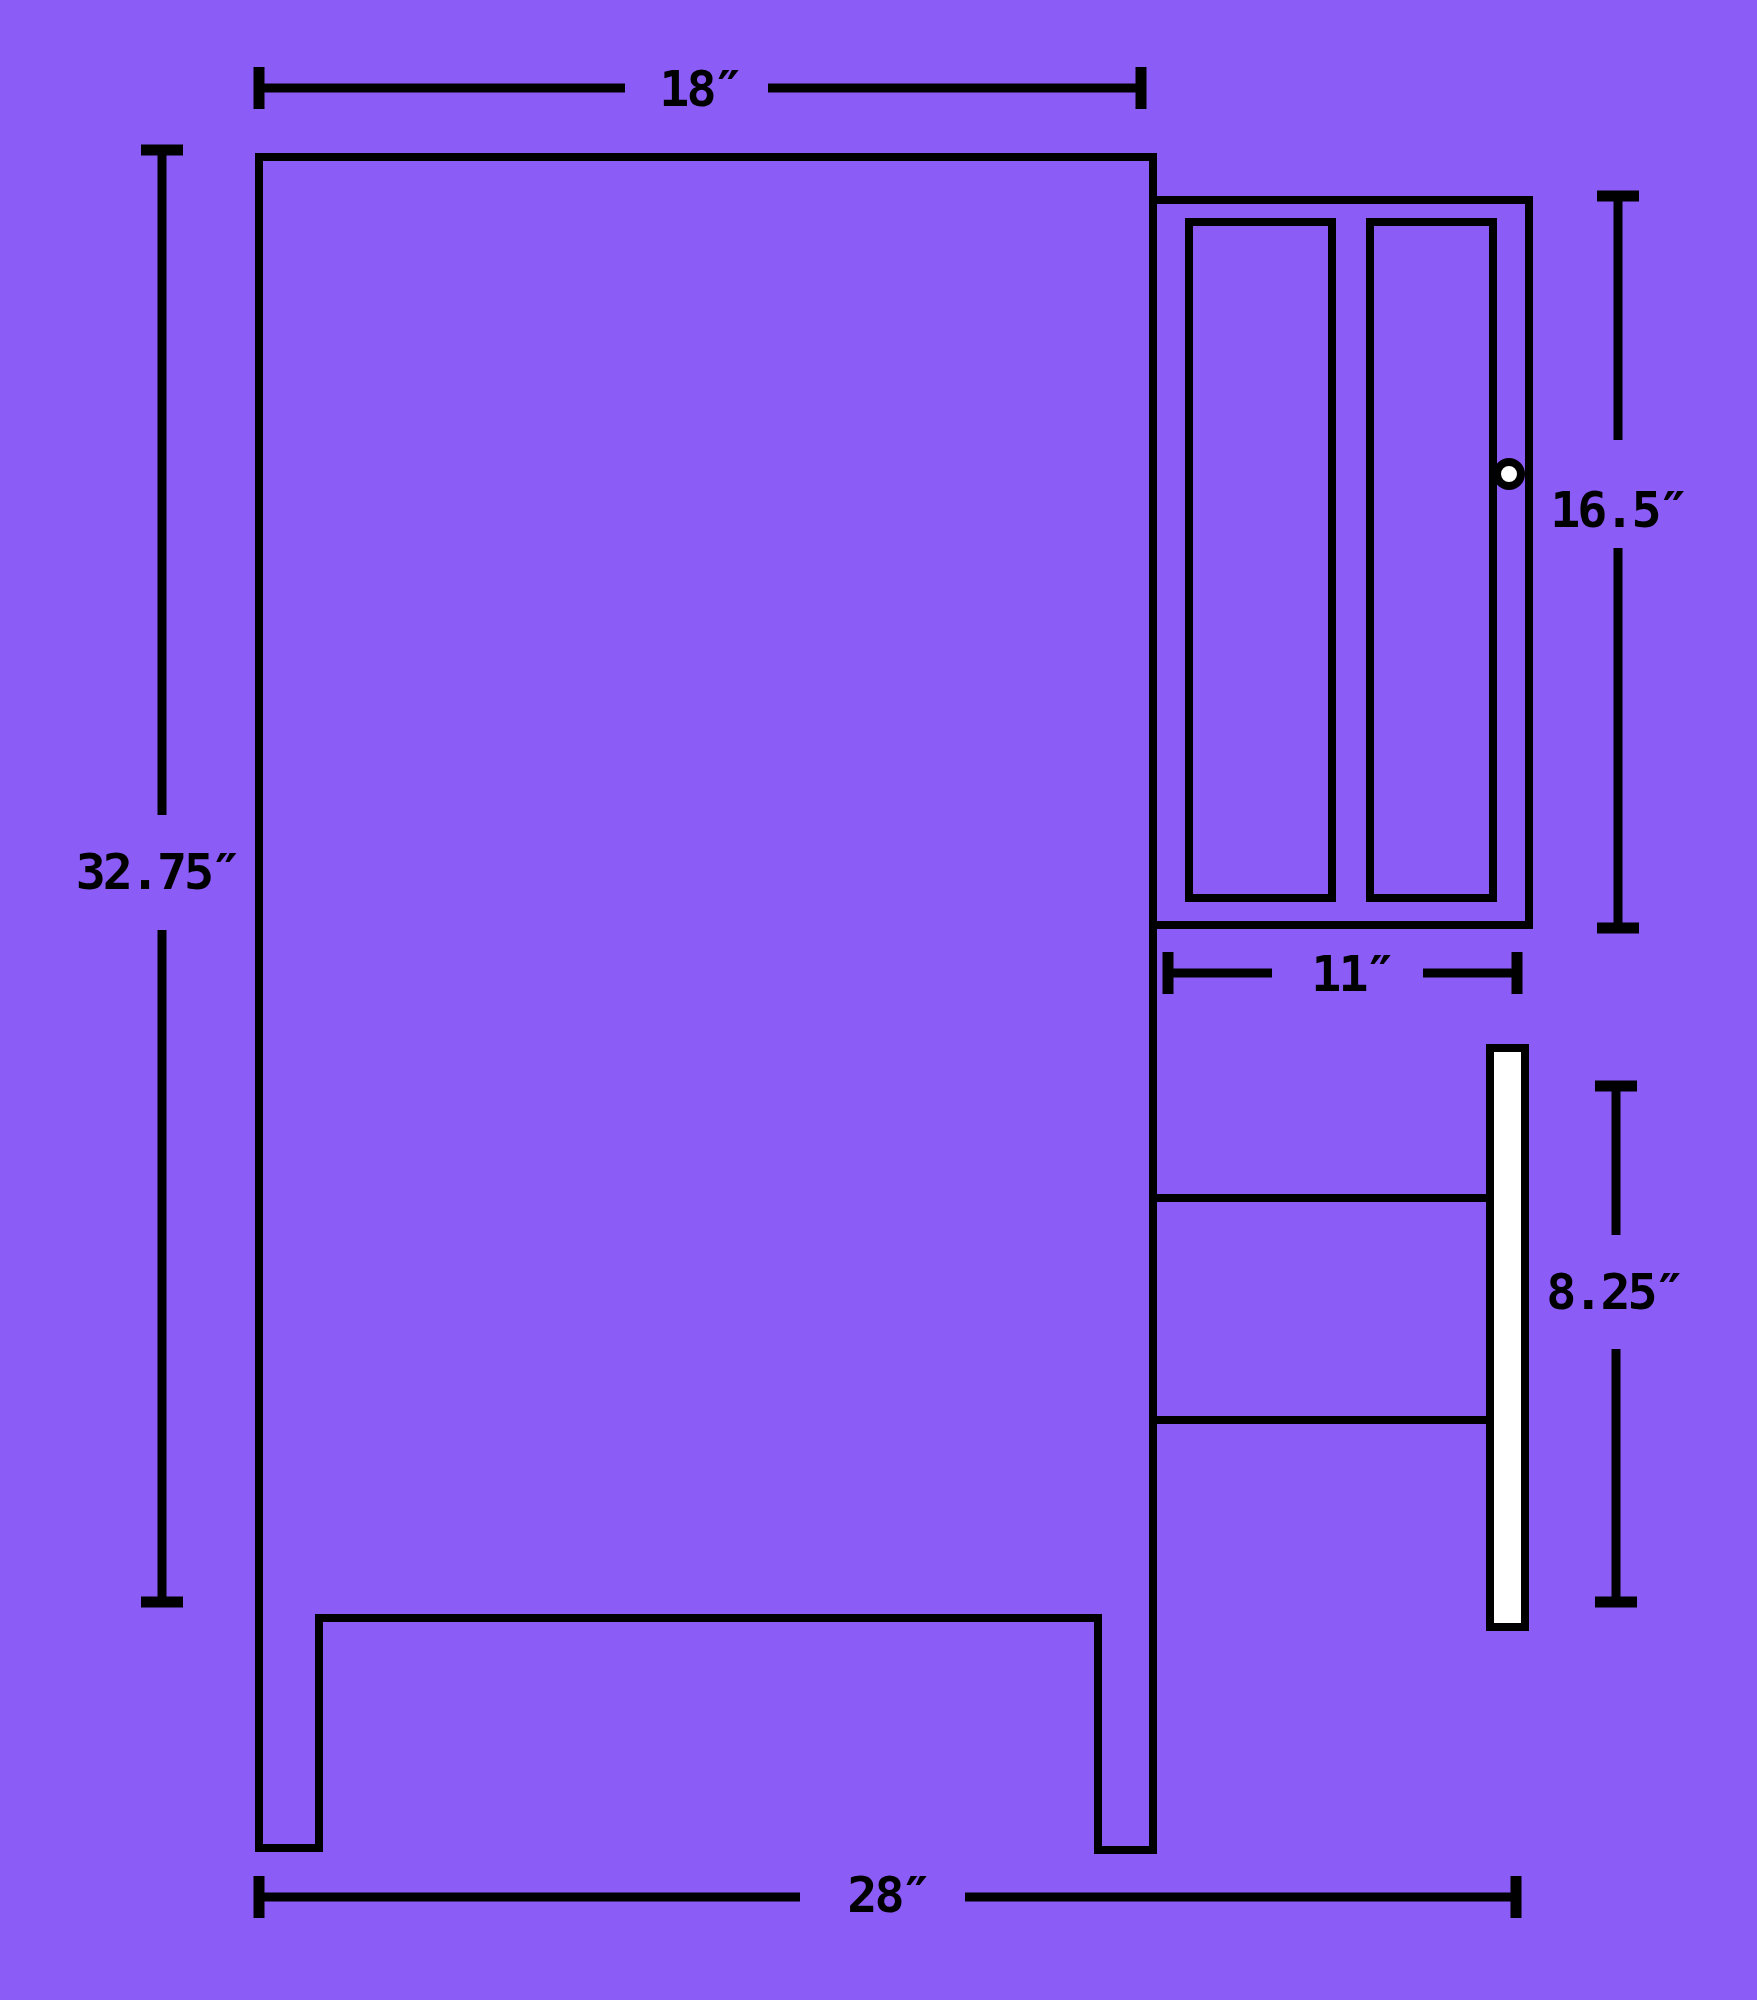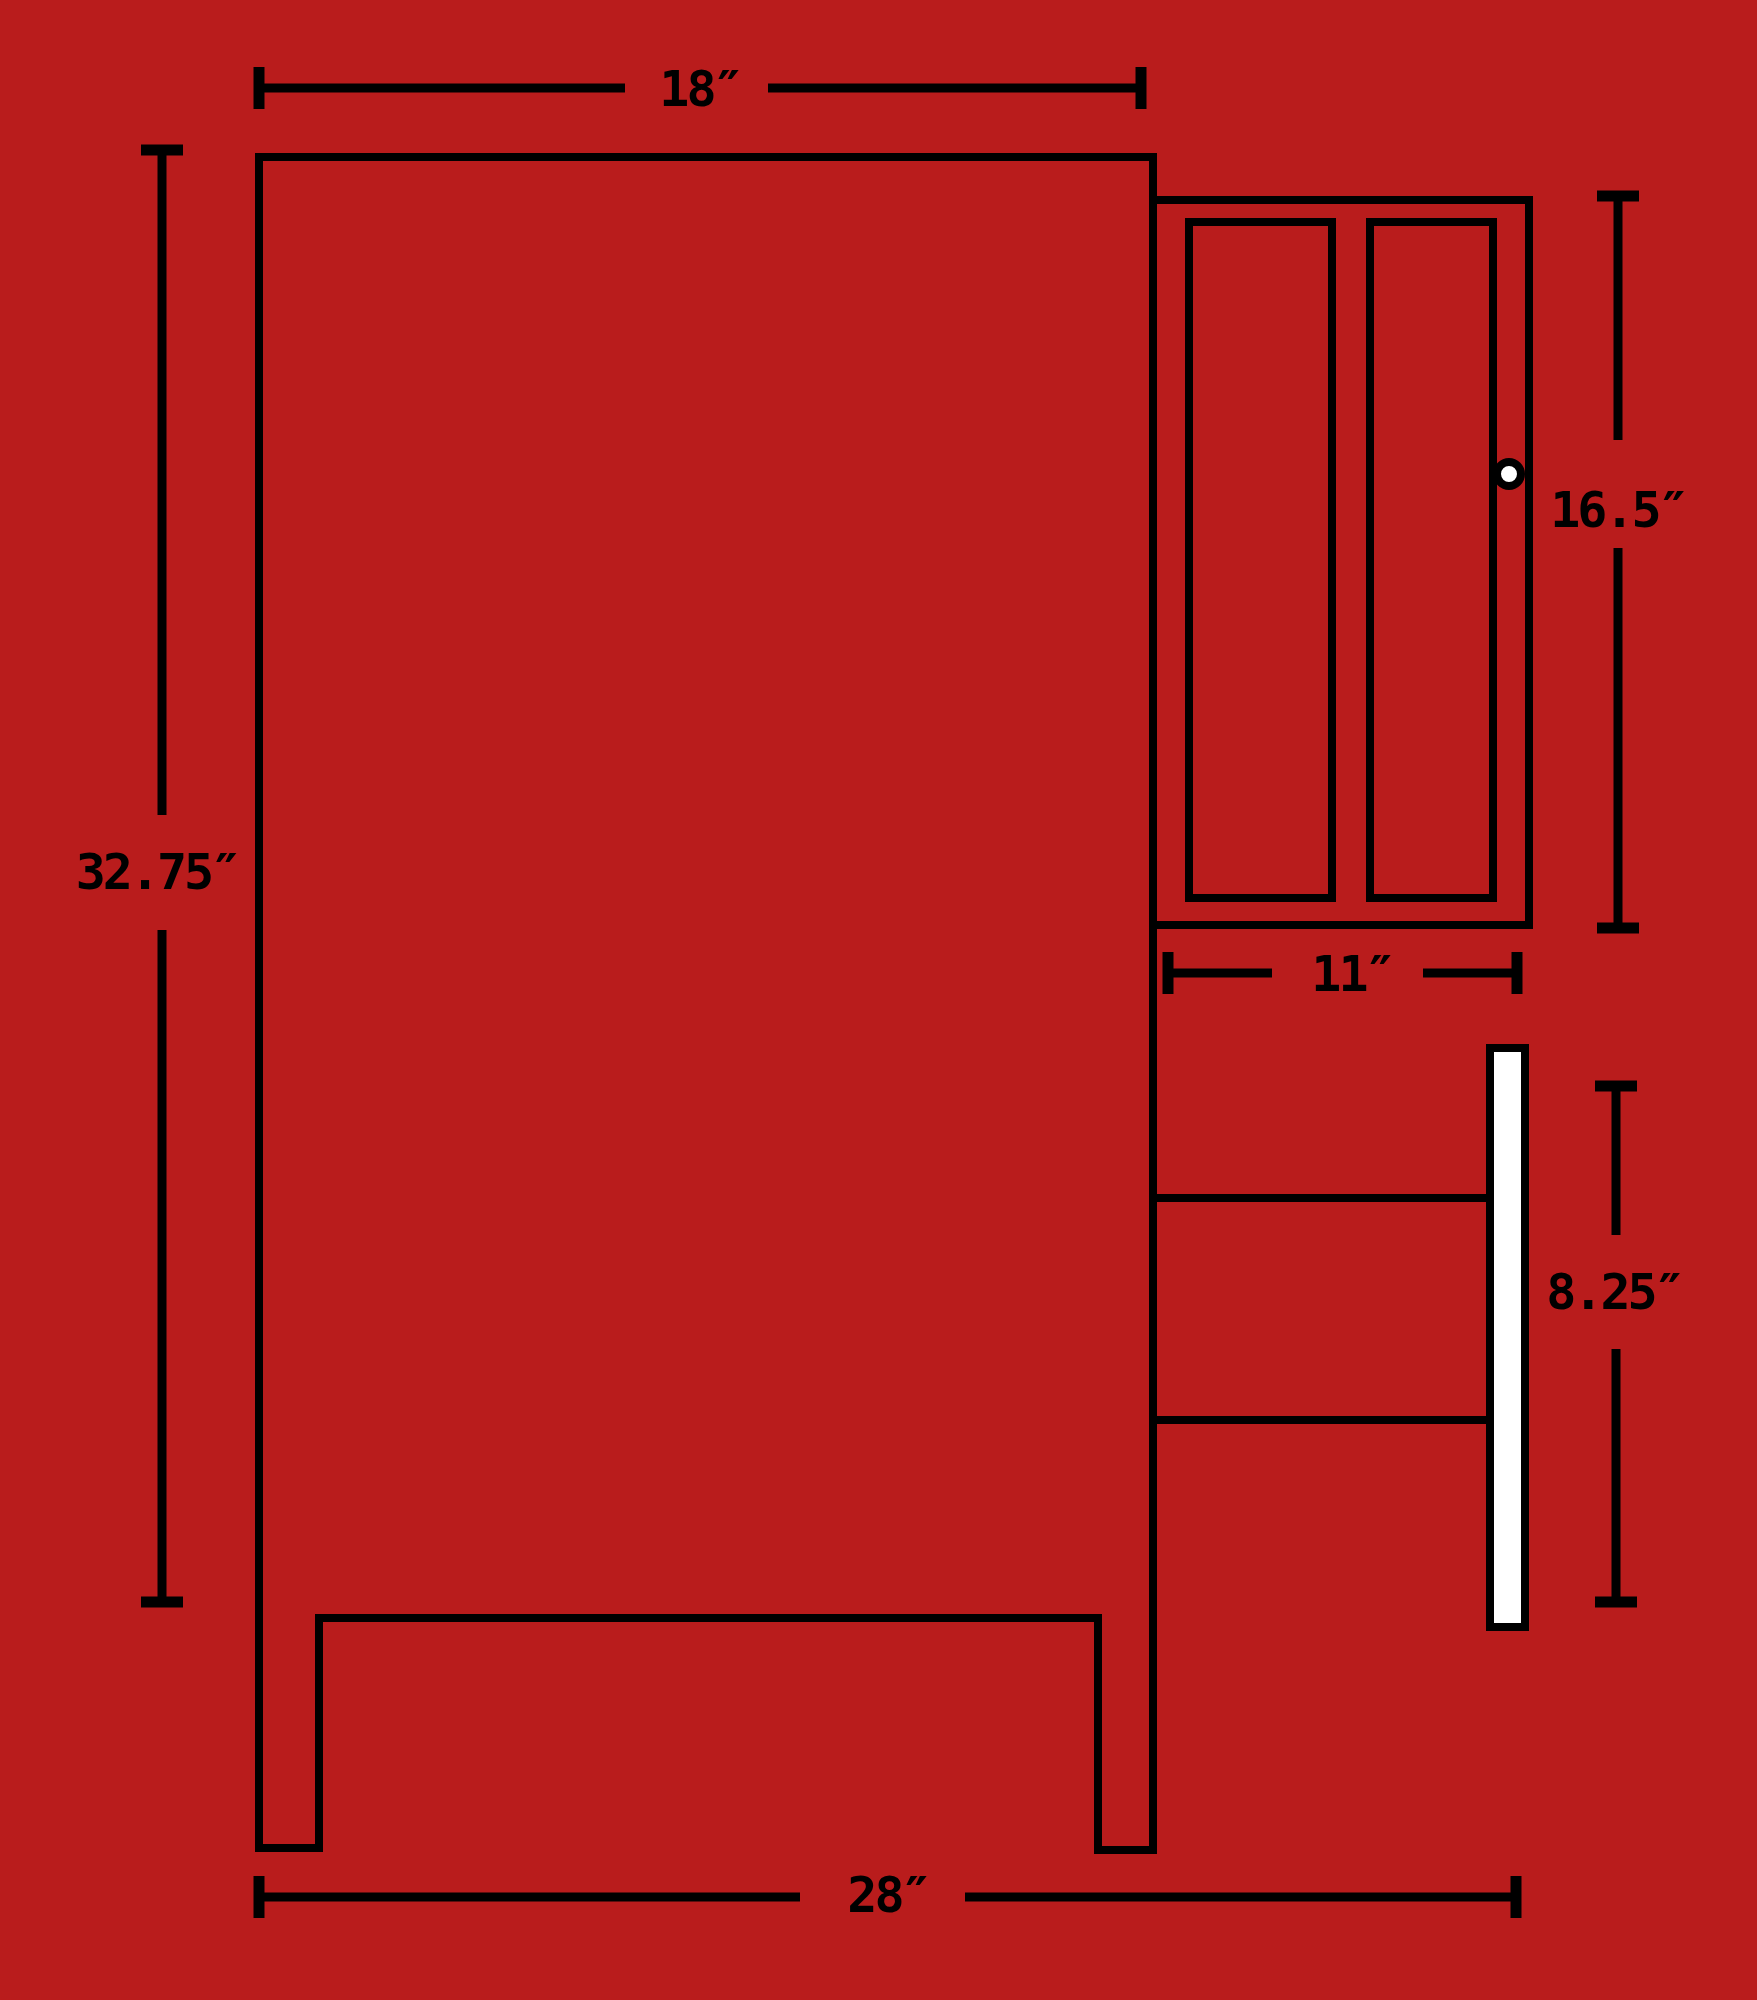--- a/index.html
+++ b/index.html
@@ -4,21 +4,21 @@
 <style>
   html, body {
     margin: 0;
     padding: 0;
     background: #ffffff;
   }
   .stage {
     position: relative;
     width: 1757px;
     height: 2000px;
-    background: #b91c1c;
+    background: #8b5cf6;
     overflow: hidden;
   }
   svg.drawing {
     display: block;
     width: 1757px;
     height: 2000px;
   }
   .outline {
     fill: none;
     stroke: #000000;

